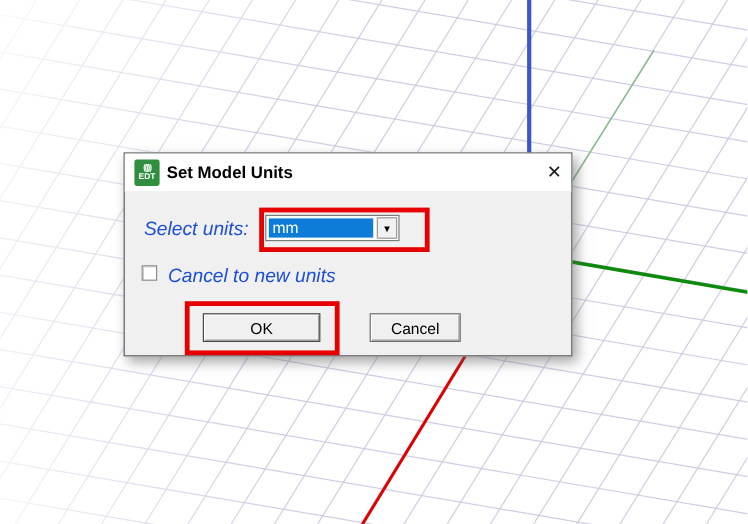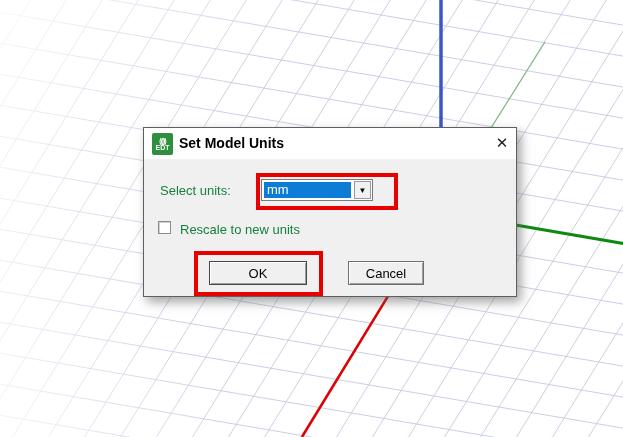--- a/index.html
+++ b/index.html
@@ -7,21 +7,20 @@
   #screen{position:relative;width:623px;height:437px;background:#ffffff;overflow:hidden;}
 
   
   #grid-svg{position:absolute;left:0;top:0;}
 
   
   .dialog{
     position:absolute;left:103px;top:127px;width:374px;height:170px;
     background:#f0f0f0;border:1px solid #5f5f5f;box-sizing:border-box;
     box-shadow:4px 5px 10px rgba(90,90,90,0.55);
-    margin-left:40px;
   }
   .titlebar{
     position:relative;height:31px;background:#ffffff;border-bottom:1px solid #f2f2f2;
   }
   .edt-icon{
     position:absolute;left:8px;top:5px;width:21px;height:22px;background:#2f8f3f;
     border-radius:2px;display:flex;flex-direction:column;align-items:center;justify-content:center;
     color:#ffffff;overflow:hidden;
   }
   .edt-icon .waves{font-size:7px;line-height:7px;letter-spacing:-1px;font-weight:bold;}
@@ -29,21 +28,21 @@
   .title-text{
     position:absolute;left:35px;top:7px;font-size:14px;font-weight:bold;color:#000000;
     white-space:nowrap;
   }
   .close-btn{
     position:absolute;right:3px;top:4px;width:22px;height:22px;
     display:flex;align-items:center;justify-content:center;
     font-size:15px;color:#1a1a1a;cursor:pointer;
   }
 
-  .dlg-label{position:absolute;font-size:13px;color:#15803d;white-space:nowrap;}
+  .dlg-label{position:absolute;font-size:16px;color:#1d4ed8;white-space:nowrap;font-style:italic;}
   #select-units-label{left:16px;top:55px;}
 
   
   .annotation{position:absolute;border:4px solid var(--annotation-color,#e60000);box-sizing:border-box;}
   #annotation-units{left:112px;top:45px;width:142px;height:37px;}
   #annotation-ok{left:50px;top:123px;width:129px;height:45px;}
 
   
   .combo{
     position:absolute;left:117px;top:51px;width:112px;height:22px;
@@ -167,21 +166,21 @@
     <div class="dlg-label" id="select-units-label">Select units:</div>
 
     <div class="annotation" id="annotation-units"></div>
 
     <div class="combo">
       <div class="combo-selection">mm</div>
       <div class="combo-arrow-btn">▼</div>
     </div>
 
     <div class="checkbox"></div>
-    <div class="dlg-label" id="rescale-label">Rescale to new units</div>
+    <div class="dlg-label" id="rescale-label">Cancel to new units</div>
 
     <div class="annotation" id="annotation-ok"></div>
 
     <div class="btn" id="cancel-button">Cancel</div>
     <div class="btn" id="ok-button">OK</div>
 
   </div>
 </div>
 
 </body></html>

